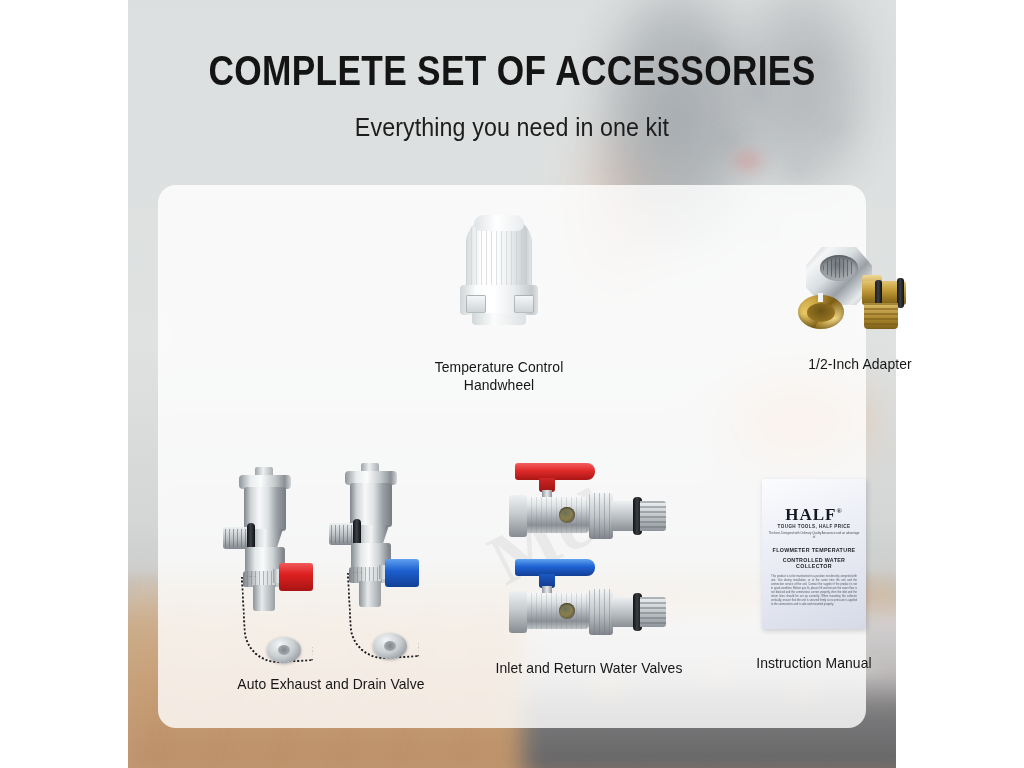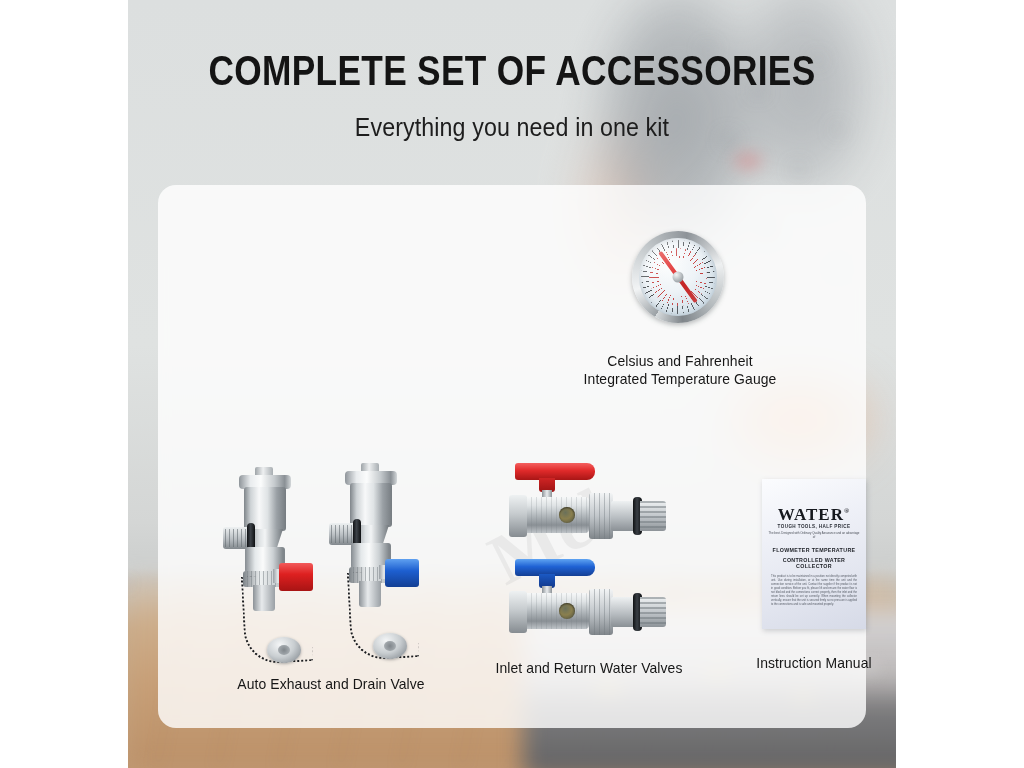--- a/index.html
+++ b/index.html
@@ -477,35 +477,49 @@
   </div>
 
   <div class="title">COMPLETE SET OF ACCESSORIES</div>
   <div class="subtitle">Everything you need in one kit</div>
 
   <div id="card">
 
     <div id="watermark">Mel</div>
 
 
-
-    <div class="cell" style="left:416px;top:44px;width:212px;">
-      <div class="art tg">
-        <div class="bezel"></div>
-        <div class="face">
-          <div class="ticks-outer"></div>
-          <div class="ticks-inner"></div>
-          <div class="needle"></div>
-          <div class="hub"></div>
-        </div>
-        <div class="glass"></div>
+    <div class="cell" style="left:246px;top:30px;width:190px;">
+      <div class="art hw">
+        <div class="cap"></div>
+          <div class="cap-top"></div>
+        <div class="neck"></div>
+          <div class="winL"></div>
+          <div class="winR"></div>
+        <div class="foot"></div>
       </div>
-      <div class="caption" style="margin-top:23px;">Celsius and Fahrenheit Integrated Temperature Gauge</div>
+      <div class="caption" style="margin-top:31px;">Temperature Control Handwheel</div>
     </div>
 
+
+    <div class="cell" style="left:612px;top:60px;width:180px;">
+      <div class="art ad">
+        <div class="nut"></div>
+          <div class="nut-hole"></div>
+          <div class="nut-thread"></div>
+        <div class="stem-head"></div>
+          <div class="stem"></div>
+        <div class="oringA"></div>
+          <div class="oringB"></div>
+          <div class="barb"></div>
+        <div class="ring"></div>
+          <div class="ring-hole"></div>
+          <div class="ring-gap"></div>
+      </div>
+      <div class="caption" style="margin-top:14px;">1/2-Inch Adapter</div>
+    </div>
 
     <div class="cell" style="left:42px;top:278px;width:262px;">
       <div style="position:relative;height:202px;width:240px;margin:0 auto;">
         <div class="art ae" style="position:absolute;left:12px;top:4px;">
           <div class="capnut"></div>
             <div class="top"></div>
             <div class="barrel"></div>
           <div class="sidearm"></div>
             <div class="sidearm-th"></div>
           <div class="cone"></div>
@@ -568,21 +582,21 @@
           <div class="oring"></div>
             <div class="thread"></div>
         </div>
       </div>
       <div class="caption" style="margin-top:10px;">Inlet and Return Water Valves</div>
     </div>
 
     <div class="cell" style="left:548px;top:294px;width:216px;">
       <div class="art man">
         <div class="page"></div>
-        <div class="brand"><span>WATER</span><sup>®</sup></div>
+        <div class="brand"><span>HALF</span><sup>®</sup></div>
         <div class="tag">TOUGH TOOLS, HALF PRICE</div>
         <div class="tag2">The best. Designed with Ordinary Quality Assurance and an advantage of</div>
         <div class="t1">FLOWMETER TEMPERATURE</div>
         <div class="t2">CONTROLLED WATER COLLECTOR</div>
         <div class="body">This product is to be maintained in a position not directly competed with unit. Use during installation, or at the same time the unit and the connection service of the unit. Contact the supplier if the product is not in good condition. Before you fit, please lift and ensure the water flow is not blocked and the connections correct properly, then the inlet and the return lines should be set up correctly. When mounting the collector vertically, ensure that the unit is secured firmly so no pressure is applied to the connections and is safe and mounted properly.</div>
       </div>
       <div class="caption" style="margin-top:25px;">Instruction Manual</div>
     </div>
 
   </div>

